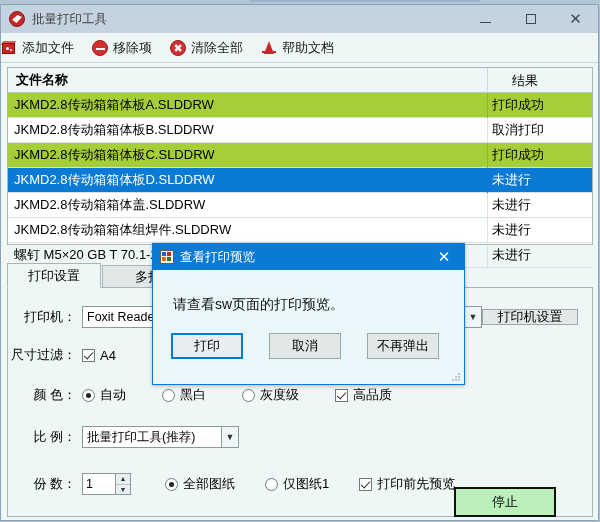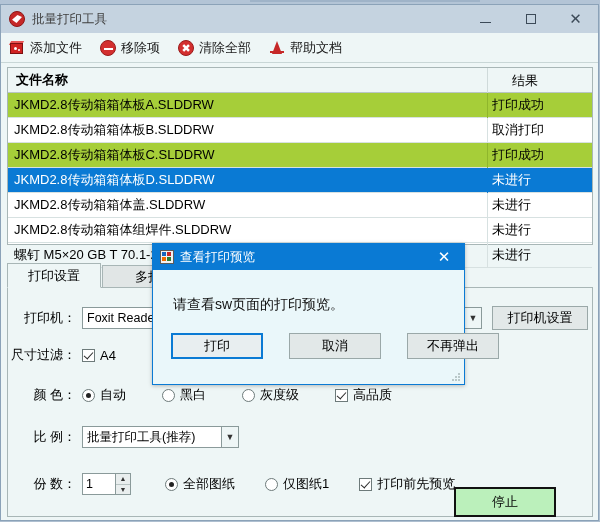--- a/index.html
+++ b/index.html
@@ -23,21 +23,21 @@
   .title-icon .disc{position:absolute;left:0;top:0;width:16px;height:16px;border-radius:50%;background:#c62828;border:1px solid #8d1616;box-sizing:border-box;}
   .title-icon .swoosh{position:absolute;left:3px;top:4px;width:10px;height:8px;background:#fff;clip-path:polygon(0 60%,55% 0,100% 25%,45% 100%);}
   .title-text{margin-left:7px;font-size:12.5px;color:#404040;}
   .wbtns{margin-left:auto;display:flex;height:28px;}
   .wbtn{width:45px;height:28px;display:flex;align-items:center;justify-content:center;color:#3c4a58;font-size:13px;line-height:1;}
   .wbtn.min .g{width:11px;height:1px;background:#3c4a58;margin-top:6px;}
   .wbtn.max .g{width:10px;height:10px;border:1px solid #3c4a58;box-sizing:border-box;}
   .wbtn.close .g{font-size:15px;line-height:13px;font-family:"DejaVu Sans",sans-serif;}
 
   
-  .toolbar{height:30px;background:#eef6f6;display:flex;align-items:center;padding-left:8px;border-bottom:1px solid #c8d6d6;box-sizing:border-box;}
+  .toolbar{height:30px;background:#eef6f6;display:flex;align-items:center;border-bottom:1px solid #c8d6d6;box-sizing:border-box;}
   .tb-item{display:flex;align-items:center;margin-right:18px;font-size:13px;color:#1a1a1a;}
   .tb-ico{width:16px;height:16px;margin-right:5px;position:relative;flex:0 0 auto;}
 
   .ico-cube .f1{position:absolute;left:1px;top:3px;width:13px;height:11px;background:#cf2222;border:1px solid #7d1010;box-sizing:border-box;}
   .ico-cube .f2{position:absolute;left:1px;top:1px;width:13px;height:4px;background:#e85555;transform:skewX(-30deg);}
   .ico-cube .dot{position:absolute;left:5px;top:7px;width:3px;height:3px;background:#fff;border-radius:50%;}
   .ico-cube .dot2{position:absolute;left:9px;top:9px;width:2px;height:2px;background:#fff;border-radius:50%;}
 
   .ico-minus{border-radius:50%;background:#d32f2f;border:1px solid #9a1b1b;box-sizing:border-box;}
   .ico-minus i{position:absolute;left:3px;top:7px;width:9px;height:2px;background:#fff;}
@@ -98,21 +98,21 @@
   .dlg-ico{width:14px;height:14px;margin-left:7px;position:relative;flex:0 0 auto;}
   .dlg-ico .sq{position:absolute;left:0;top:0;width:14px;height:14px;background:#f2f2f2;border:1px solid #5b5b5b;box-sizing:border-box;}
   .dlg-ico .p1{position:absolute;left:2px;top:2px;width:4px;height:4px;background:#1565c0;}
   .dlg-ico .p2{position:absolute;left:7px;top:2px;width:4px;height:4px;background:#c62828;}
   .dlg-ico .p3{position:absolute;left:2px;top:7px;width:4px;height:4px;background:#ef6c00;}
   .dlg-ico .p4{position:absolute;left:7px;top:7px;width:4px;height:4px;background:#2e7d32;}
   .dlg-title-text{margin-left:6px;}
   .dlg-close{margin-left:auto;width:40px;height:26px;display:flex;align-items:center;justify-content:center;font-size:15px;font-family:"DejaVu Sans",sans-serif;}
   .dlg-msg{position:absolute;left:20px;top:52px;font-size:14px;color:#111;}
   .dlg-btns{position:absolute;left:18px;top:89px;display:flex;gap:26px;}
-  .dlg-btn{width:92px;height:26px;display:flex;align-items:center;justify-content:center;font-size:13px;background:#e2e8e8;border:1px solid #9aa8a8;box-sizing:border-box;text-align:right;}
+  .dlg-btn{width:72px;height:26px;display:flex;align-items:center;justify-content:center;font-size:13px;background:#e2e8e8;border:1px solid #9aa8a8;box-sizing:border-box;text-align:right;}
   .dlg-btn.default{border:2px solid #0a7ad4;background:#e8eef0;}
   .dlg-grip{position:absolute;right:4px;bottom:3px;width:8px;height:8px;opacity:.5;}
   .dlg-grip i{position:absolute;width:2px;height:2px;background:#8a9a9a;}
 </style>
 </head>
 <body>
 
 <div id="app">
 
   <div class="behind-strip">
@@ -211,21 +211,21 @@
     </div>
 
     <div class="panel">
 
       <div class="frow" style="left:0;top:18px;">
         <div class="flabel">打印机：</div>
         <div class="combo">
           <div class="tbox" style="width:383px;">Foxit Reader</div>
           <div class="arrow">▼</div>
         </div>
-        <div class="btn" style="width:96px;height:24px;margin-left:10px;">打印机设置</div>
+        <div class="btn" style="width:96px;height:16px;">打印机设置</div>
       </div>
 
       <div class="frow" style="left:0;top:58px;">
         <div class="flabel">尺寸过滤：</div>
         <div class="chk">
           <span class="chkbox on"></span>
           <span>A4</span>
         </div>
       </div>
 

